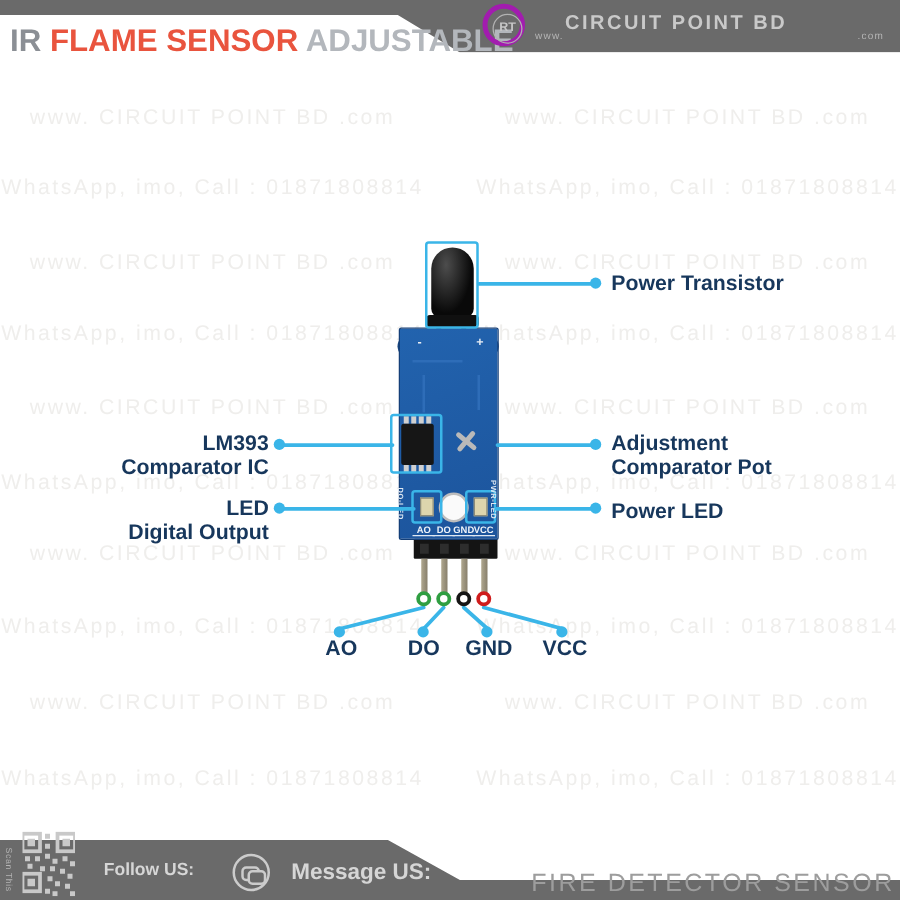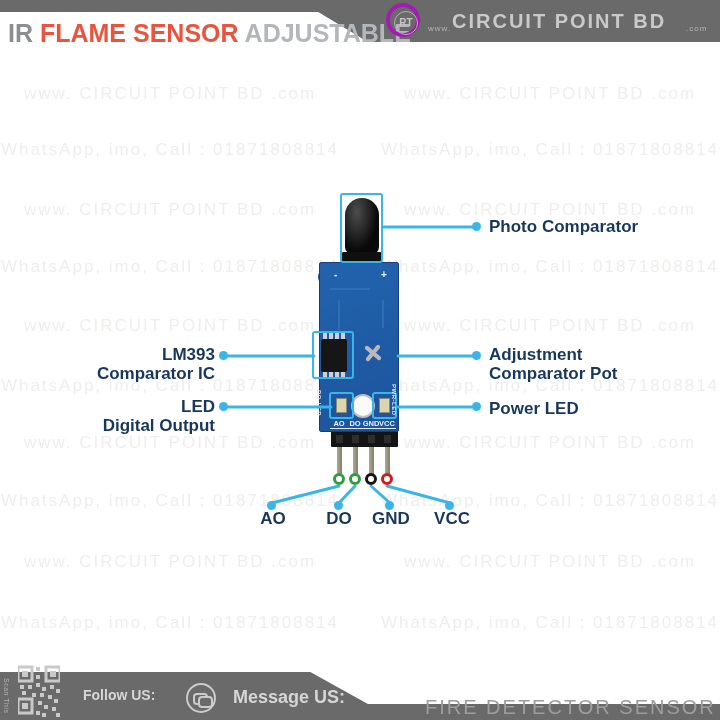--- a/index.html
+++ b/index.html
@@ -18,21 +18,21 @@
       clip-path:polygon(0 0,100% 0,100% 100%,51.1% 100%,44.2% 28.6%,0 28.6%);}
   .title{position:absolute;left:8px;top:19px;z-index:6;font-size:25px;font-weight:bold;
       letter-spacing:0px;white-space:nowrap;}
   .title .t1{color:#8b8f95;} .title .t2{color:#e9543e;} .title .t3{color:#b3b7bc;}
   .brand{position:absolute;top:0;left:380px;width:340px;height:42px;z-index:6;}
   .brand-logo{position:absolute;left:6px;top:3px;width:34px;height:34px;border:4px solid #a21caf;
       border-radius:50%;box-sizing:border-box;}
   .brand-logo-inner{position:absolute;left:4px;top:4px;width:22px;height:22px;border:1px solid #b2b2b2;
       border-radius:50%;color:#c6c6c6;font-size:10px;font-weight:bold;text-align:center;line-height:22px;}
   .brand-www{position:absolute;left:48px;top:24px;font-size:8px;color:#b5b5b5;letter-spacing:1px;}
-  .brand-name{position:absolute;left:72px;top:10px;font-size:20px;font-weight:bold;color:#c9c9c9;
+  .brand-name{position:absolute;left:72px;top:10px;font-size:16px;font-weight:bold;color:#c9c9c9;
       letter-spacing:2px;white-space:nowrap;}
   .brand-com{position:absolute;left:306px;top:24px;font-size:8px;color:#b5b5b5;letter-spacing:1px;}
   
   .mod{position:absolute;z-index:2;}
   .pcb{left:319px;top:262px;width:80px;height:170px;background:linear-gradient(160deg,#2263ae,#1c549c);
       border:1px solid #143f78;border-radius:2px;box-sizing:border-box;}
   .trace{position:absolute;background:#2e6db8;z-index:2;}
   .hole{border-radius:50%;box-sizing:border-box;background:#f2f2f2;border:3px solid #c2c2c2;
       box-shadow:0 0 0 2px #17467f;}
   .hole-l{left:320px;top:270px;width:14px;height:14px;}
@@ -253,21 +253,21 @@
   <div class="dot" style="left:472px;top:402px;"></div>
   <div class="dot" style="left:267px;top:501px;"></div>
   <div class="dot" style="left:334px;top:501px;"></div>
   <div class="dot" style="left:385px;top:501px;"></div>
   <div class="dot" style="left:445px;top:501px;"></div>
   <div class="ring ring-ao"></div>
   <div class="ring ring-do"></div>
   <div class="ring ring-gnd"></div>
   <div class="ring ring-vcc"></div>
 
-  <div class="lbl" style="left:489px;top:217px;">Photo Comparator</div>
+  <div class="lbl" style="left:489px;top:217px;">Power Transistor</div>
   <div class="lbl lbl-right-align" style="right:505px;top:345px;">
     <div>LM393</div>
     <div>Comparator IC</div>
   </div>
   <div class="lbl" style="left:489px;top:345px;">
     <div>Adjustment</div>
     <div>Comparator Pot</div>
   </div>
   <div class="lbl lbl-right-align" style="right:505px;top:397px;">
     <div>LED</div>

